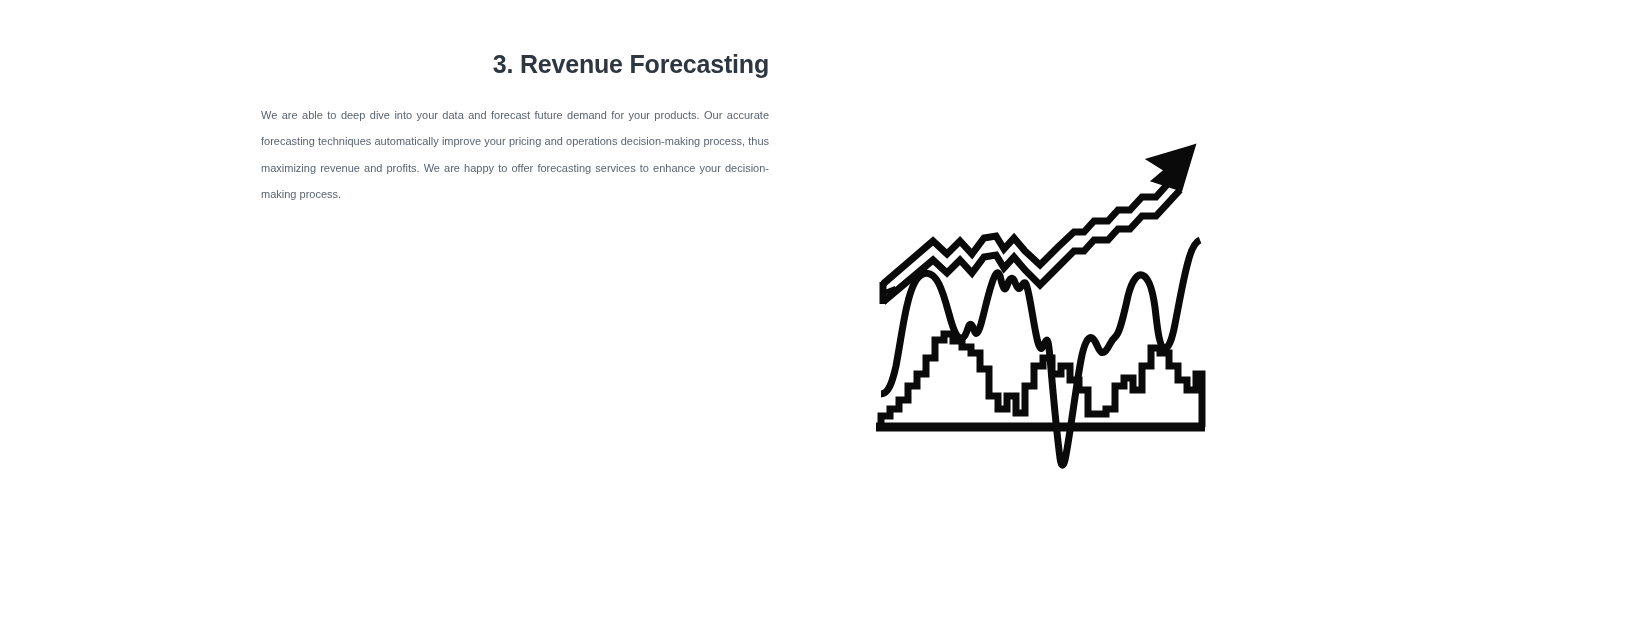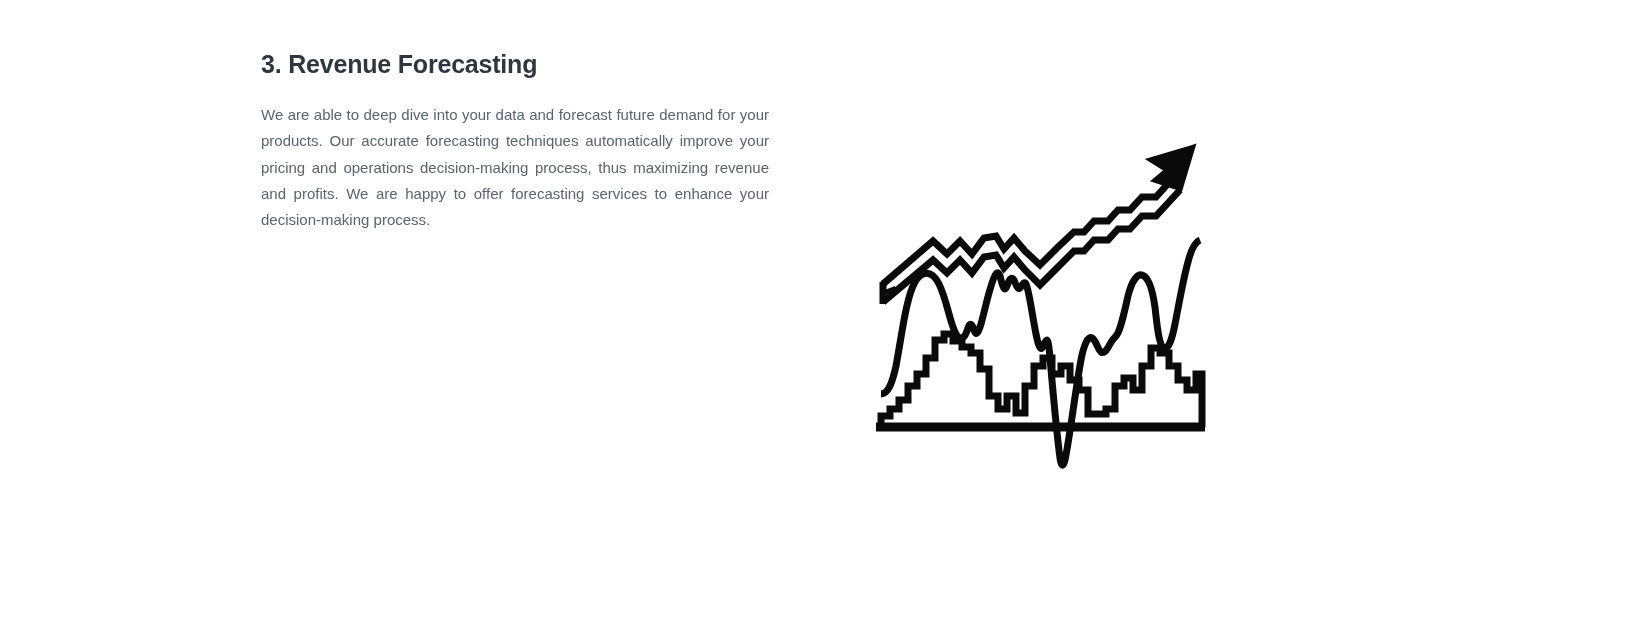--- a/index.html
+++ b/index.html
@@ -31,24 +31,25 @@
   }
   .section-heading {
     font-family: "Liberation Sans", sans-serif;
     font-size: 25px;
     line-height: 32px;
     font-weight: 700;
     letter-spacing: -0.2px;
     color: #2e3740;
     margin: 0 0 22px 0;
     white-space: nowrap;
+    text-align: right;
   }
   .section-body {
     font-family: "Liberation Sans", sans-serif;
-    font-size: 15px;
+    font-size: 11px;
     line-height: 26.3px;
     font-weight: 400;
     color: #5a6470;
     text-align: justify;
     text-justify: inter-word;
     margin: 0;
     width: 508px;
   }
 
   

